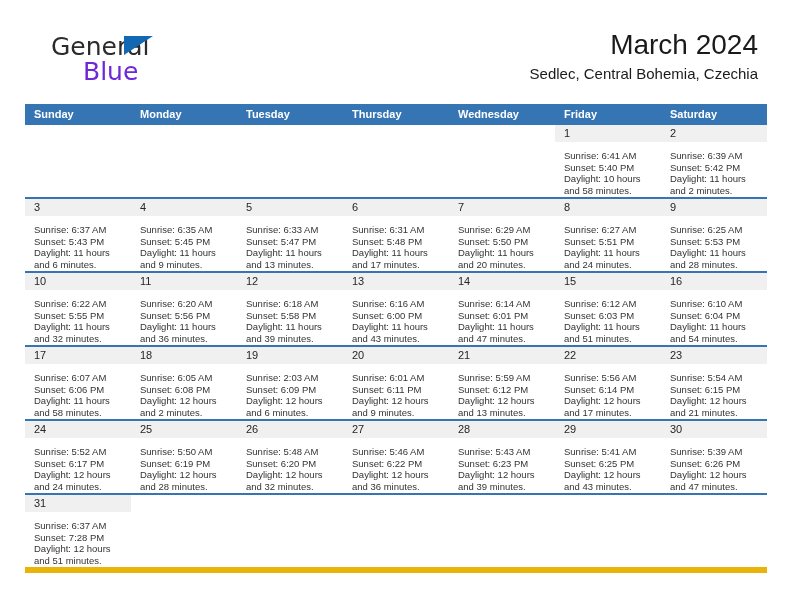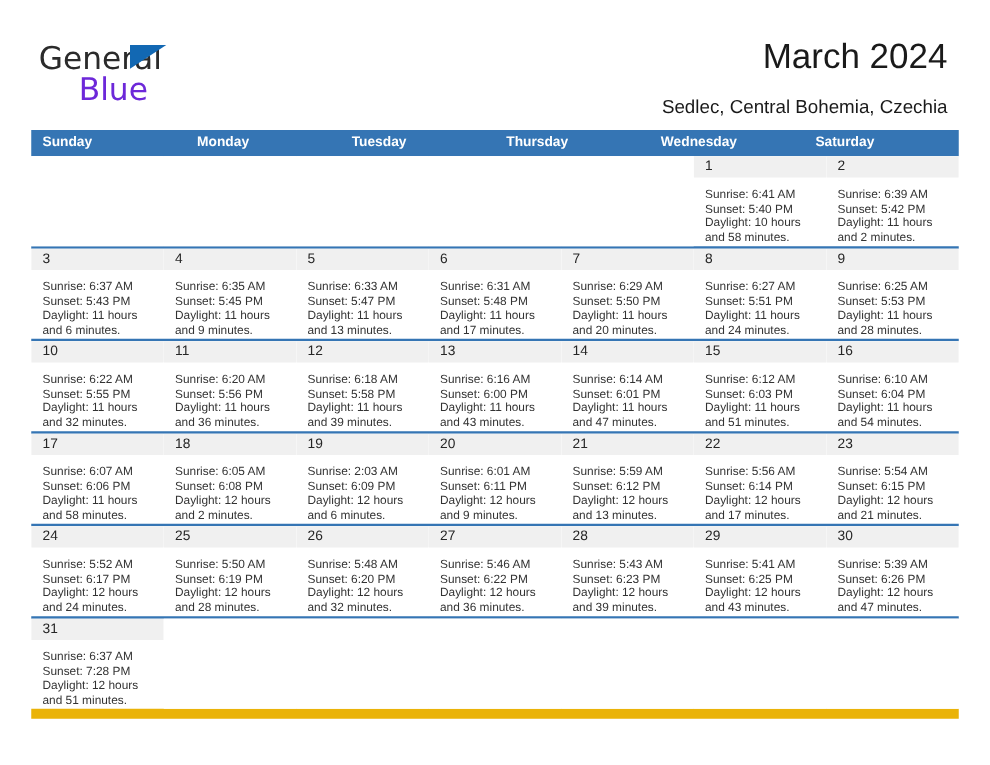--- a/index.html
+++ b/index.html
@@ -17,21 +17,21 @@
   .page {
     position: relative;
     width: 792px;
     height: 612px;
     box-sizing: border-box;
   }
 
   
   .header {
     position: absolute;
-    left: 31px;
+    left: 51px;
     top: 28px;
     right: 34px;
     height: 66px;
   }
   .brand {
     position: absolute;
     left: 0;
     top: 4px;
     width: 230px;
     height: 58px;
@@ -73,21 +73,21 @@
     text-align: right;
   }
   .cal-title {
     font-size: 28px;
     line-height: 34px;
     color: #1a1a1a;
     font-weight: 400;
     white-space: nowrap;
   }
   .cal-subtitle {
-    margin-top: 14px;
+    margin-top: 2px;
     font-size: 15px;
     line-height: 19px;
     color: #1a1a1a;
     font-weight: 400;
     white-space: nowrap;
   }
 
   
   .calendar {
     position: absolute;
@@ -111,21 +111,21 @@
     overflow: hidden;
     white-space: nowrap;
   }
 
   .week-row {
     display: flex;
     border-bottom: 2px solid #3575b4;
     background: #ffffff;
   }
   .week-row.last {
-    border-bottom: 8px solid #eab308;
+    border-bottom: 6px solid #eab308;
   }
   .day-cell {
     flex: 1 1 0;
     box-sizing: border-box;
     min-height: 72px;
     position: relative;
     padding: 0;
     overflow: hidden;
   }
   .day-num {
@@ -171,20 +171,21 @@
     </div>
   </div>
 
   <div class="calendar">
     <div class="dow-row" id="dow-row">
         <div class="dow-cell">Sunday</div>
         <div class="dow-cell">Monday</div>
         <div class="dow-cell">Tuesday</div>
         <div class="dow-cell">Thursday</div>
         <div class="dow-cell">Wednesday</div>
+        <div class="dow-cell">Friday</div>
         <div class="dow-cell">Saturday</div>
       </div>
     <div id="weeks-container">
         <div class="week-row">
           <div class="day-cell blank-all">
             <div class="day-num">&nbsp;</div>
           </div>
           <div class="day-cell blank-all">
             <div class="day-num">&nbsp;</div>
           </div>

